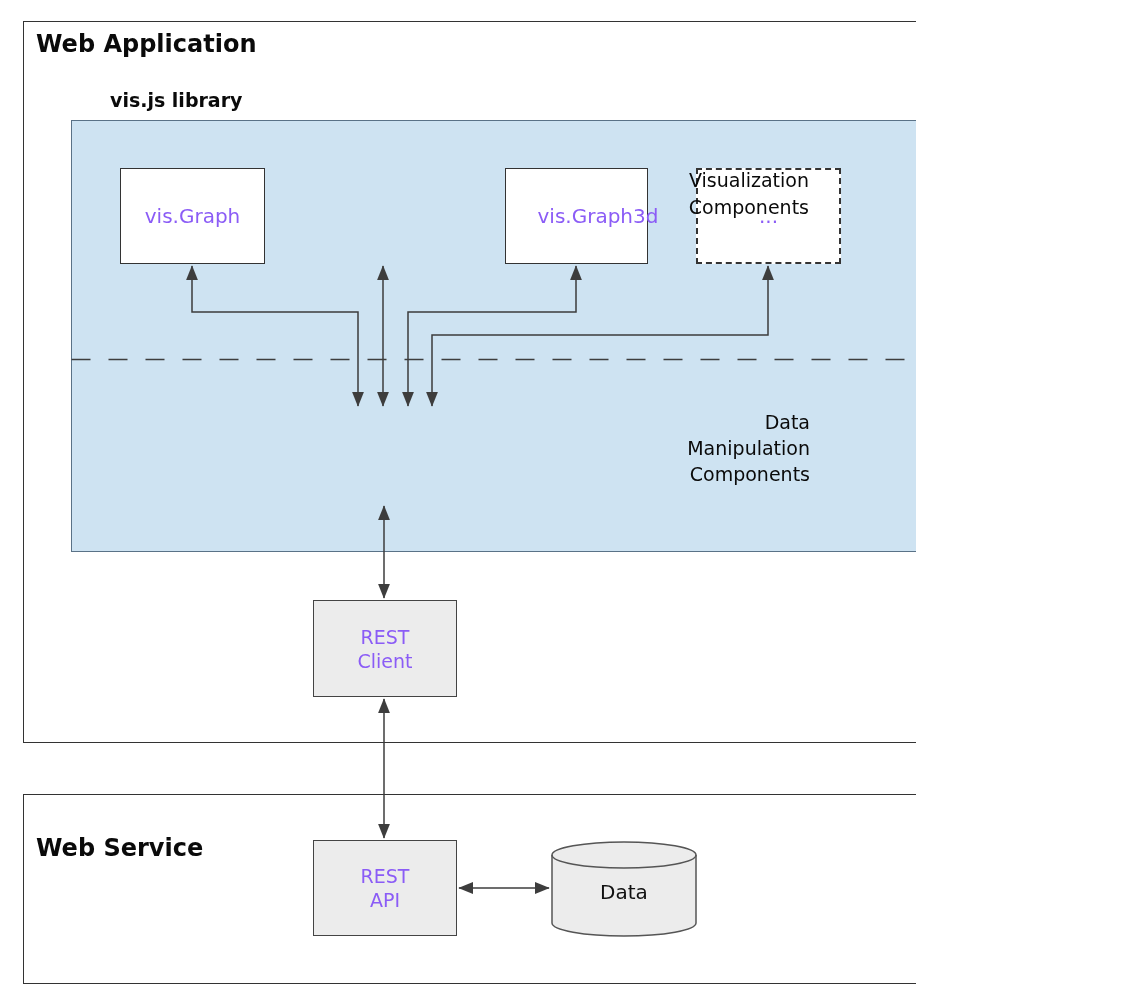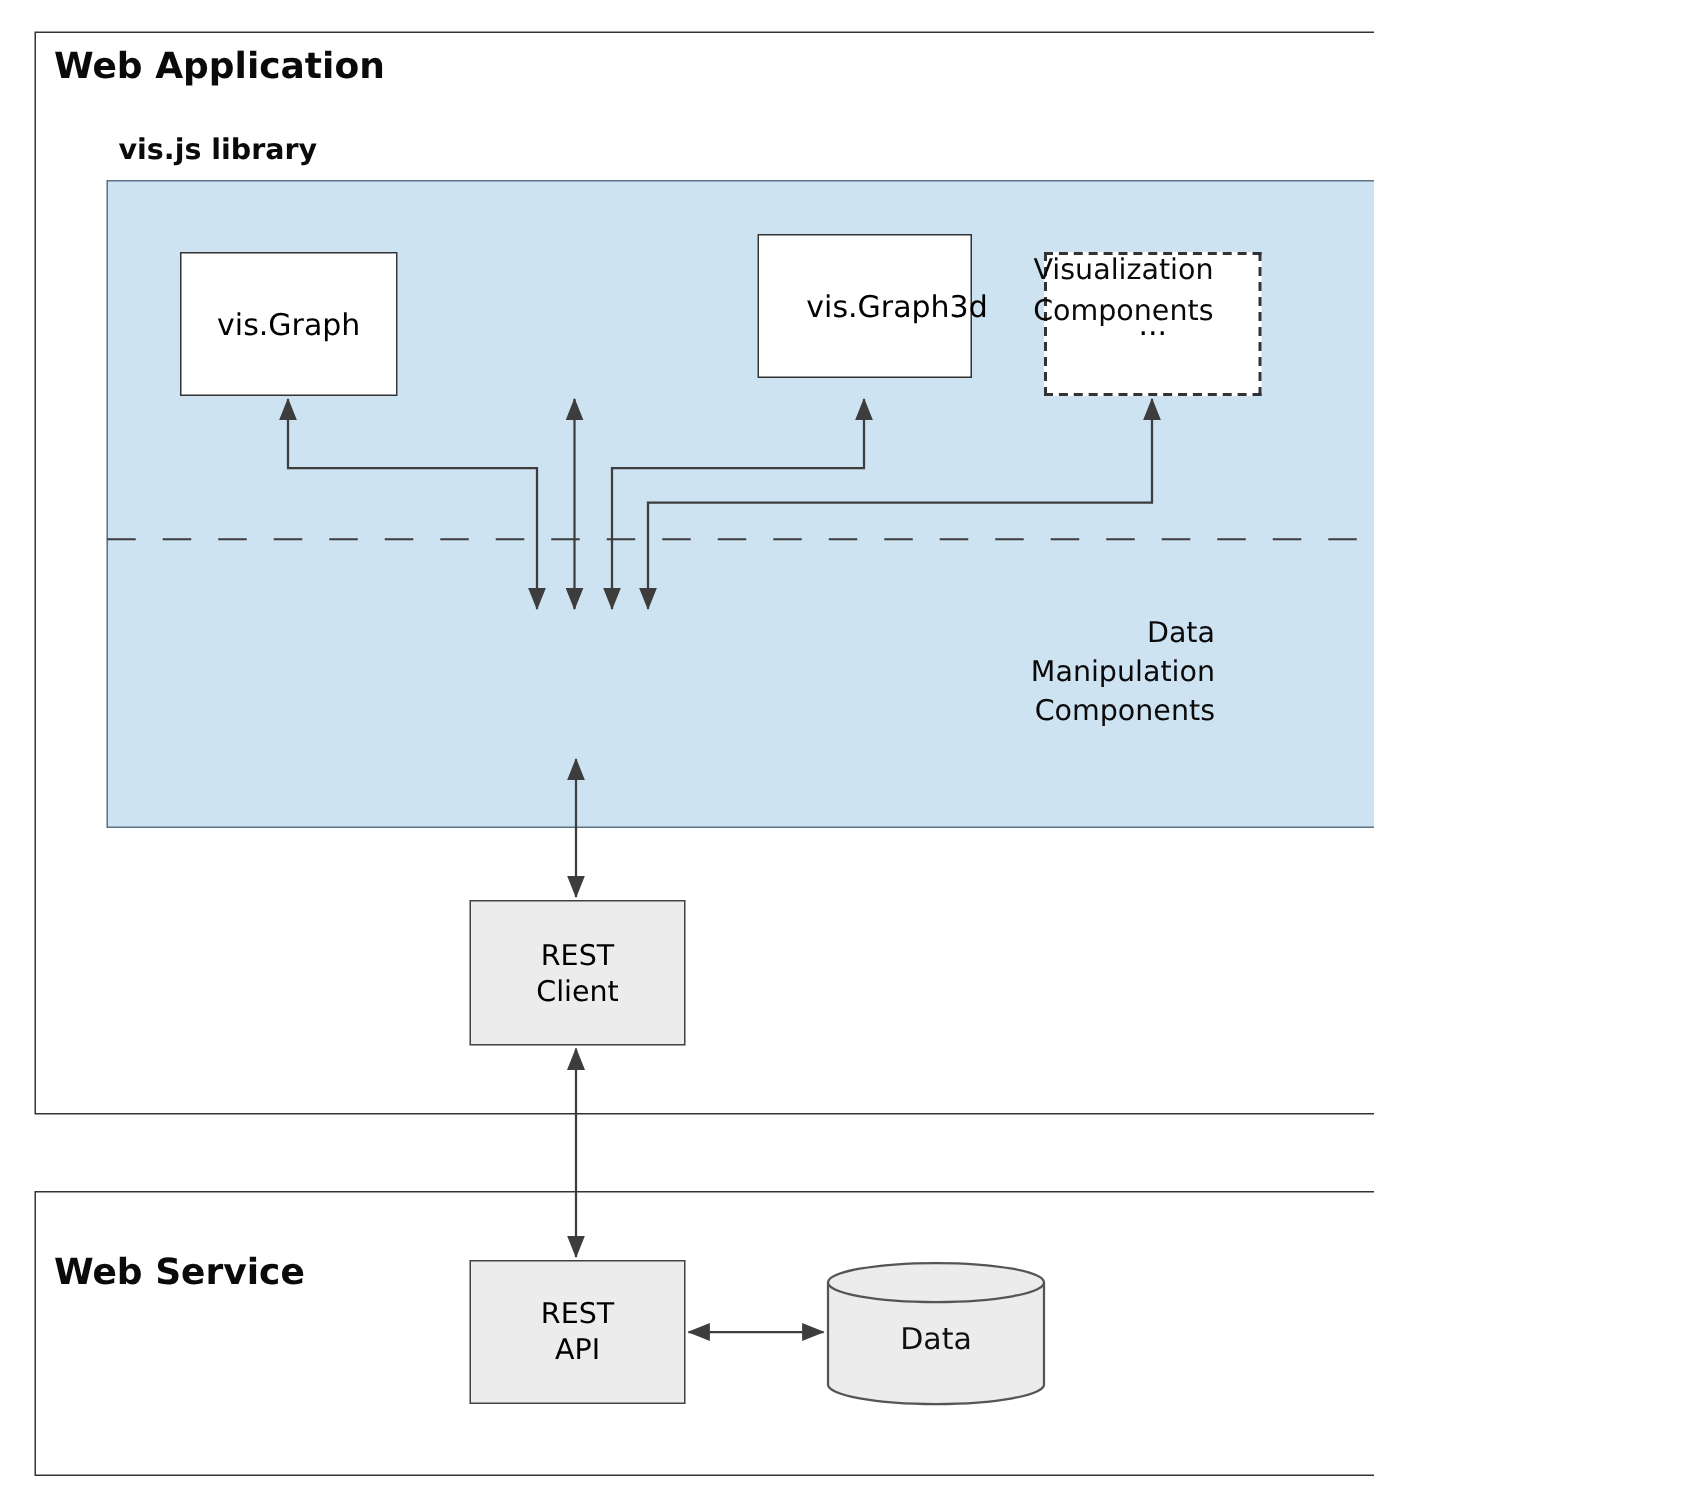--- a/index.html
+++ b/index.html
@@ -7,30 +7,30 @@
     position:relative;width:916px;height:1008px;background:#fff;overflow:hidden;
     font-family:"DejaVu Sans",sans-serif;color:#111;
   }
   .frame{
     position:absolute;background:#fff;border:1.5px solid #333;box-sizing:border-box;
   }
   .frame-title{
     position:absolute;font-weight:bold;font-size:24px;color:#0a0a0a;white-space:nowrap;
   }
   .sub-title{
-    position:absolute;font-weight:bold;font-size:19px;color:#0a0a0a;white-space:nowrap;
+    position:absolute;font-weight:bold;font-size:19px;color:#0a0a0a;white-space:nowrap;margin-left:31px;
   }
   .panel{
     position:absolute;left:71px;top:120px;width:982px;height:432px;
     background:var(--panel-blue,#cee3f2);border:1px solid #5a7287;box-sizing:border-box;
   }
   .node{
     position:absolute;background:#fff;border:1.5px solid #333;box-sizing:border-box;
     display:flex;align-items:center;justify-content:center;
-    font-size:20px;color:#000000;text-align:center;z-index:3;
+    font-size:20px;color:#8b5cf6;text-align:center;z-index:3;
   }
   .node.dashed{border:2px dashed #333;}
   .node.gray{background:var(--node-gray,#ececec);border-color:#444;}
   .node .lbl{white-space:pre-line;line-height:24px;}
   .section-label{
     position:absolute;font-weight:normal;font-size:19px;text-align:right;
     white-space:pre-line;color:#0a0a0a;z-index:4;
   }
   .edges{position:absolute;left:0;top:0;z-index:5;pointer-events:none;}
   .cyl-wrap{position:absolute;left:550px;top:840px;width:148px;height:98px;z-index:3;}
@@ -46,21 +46,21 @@
 
   <div class="frame" style="left:23px;top:21px;width:1082px;height:722px;"></div>
   <div class="frame-title" style="left:36px;top:30px;">Web Application</div>
 
   <div class="sub-title" style="left:79px;top:89px;">vis.js library</div>
   <div class="panel"></div>
 
   <div class="node" style="left:120px;top:168px;width:145px;height:96px;">
     <span class="lbl">vis.Graph</span>
   </div>
-  <div class="node" style="left:505px;top:156px;width:143px;height:96px;padding-left:43px;">
+  <div class="node" style="left:505px;top:168px;width:143px;height:96px;padding-left:43px;">
     <span class="lbl">vis.Graph3d</span>
   </div>
   <div class="node dashed" style="left:696px;top:168px;width:145px;height:96px;">
     <span class="lbl">...</span>
   </div>
 
   <div class="section-label" style="right:107px;top:167px;line-height:27px;">Visualization
 Components</div>
   <div class="section-label" style="right:106px;top:409px;line-height:26px;">Data
 Manipulation

